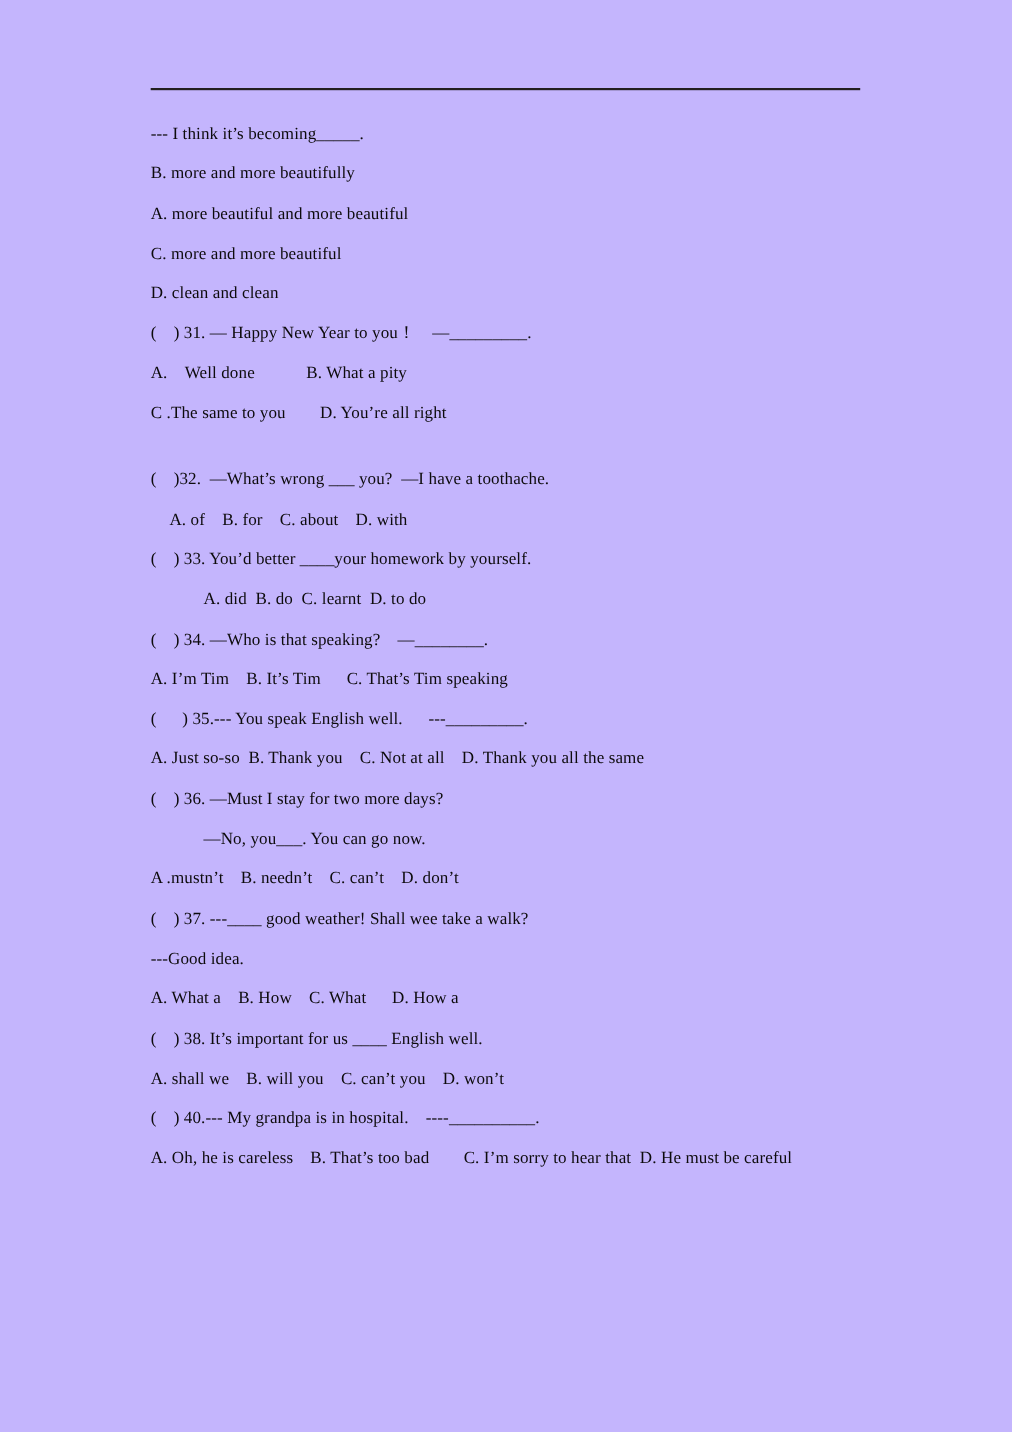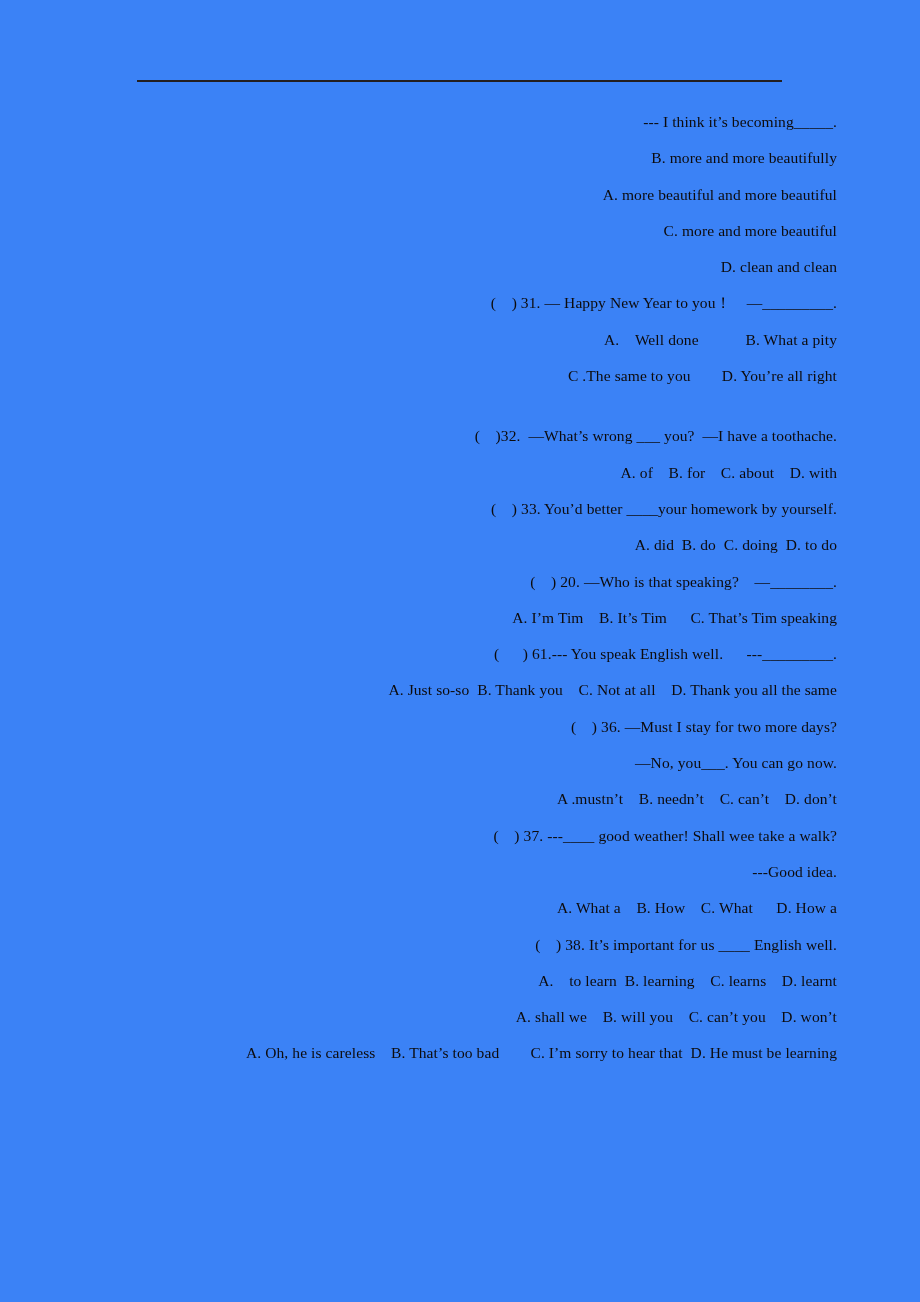--- a/index.html
+++ b/index.html
@@ -10,24 +10,23 @@
   }
   body {
     font-family: "Liberation Serif", "DejaVu Serif", serif;
     color: #000000;
   }
   .page {
     position: relative;
     width: 920px;
     height: 1302px;
     margin: 0 auto;
-    background: #3b82f6;
+    background: #c4b5fd;
     overflow: hidden;
     box-sizing: border-box;
-    text-align: right;
   }
   .header-rule {
     position: absolute;
     left: 137px;
     top: 80px;
     width: 645px;
     height: 0;
     border-top: 2px solid #231f20;
   }
   .content {
@@ -66,37 +65,37 @@
     <div class="line">D. clean and clean</div>
 
     <div class="line">( ) 31. — Happy New Year to you！ —_________.</div>
     <div class="line">A. Well done   B. What a pity</div>
     <div class="line">C .The same to you  D. You’re all right</div>
 
     <div class="line gap-before">( )32. —What’s wrong ___ you? —I have a toothache.</div>
     <div class="line indent-1">A. of B. for C. about D. with</div>
 
     <div class="line">( ) 33. You’d better ____your homework by yourself.</div>
-    <div class="line indent-2">A. did B. do C. doing D. to do</div>
+    <div class="line indent-2">A. did B. do C. learnt D. to do</div>
 
-    <div class="line">( ) 20. —Who is that speaking?  —________.</div>
+    <div class="line">( ) 34. —Who is that speaking?  —________.</div>
     <div class="line">A. I’m Tim B. It’s Tim  C. That’s Tim speaking</div>
 
-    <div class="line">(  ) 61.--- You speak English well.  ---_________.</div>
+    <div class="line">(  ) 35.--- You speak English well.  ---_________.</div>
     <div class="line">A. Just so-so B. Thank you C. Not at all D. Thank you all the same</div>
 
     <div class="line">( ) 36. —Must I stay for two more days?</div>
     <div class="line indent-2">—No, you___. You can go now.</div>
     <div class="line">A .mustn’t B. needn’t C. can’t D. don’t</div>
 
     <div class="line">( ) 37. ---____ good weather! Shall wee take a walk?</div>
     <div class="line">---Good idea.</div>
     <div class="line">A. What a B. How C. What  D. How a</div>
 
     <div class="line">( ) 38. It’s important for us ____ English well.</div>
-    <div class="line">A. to learn B. learning C. learns D. learnt</div>
 
     <div class="line">A. shall we B. will you C. can’t you D. won’t</div>
 
-    <div class="line">A. Oh, he is careless B. That’s too bad  C. I’m sorry to hear that D. He must be learning</div>
+    <div class="line">( ) 40.--- My grandpa is in hospital. ----__________.</div>
+    <div class="line">A. Oh, he is careless B. That’s too bad  C. I’m sorry to hear that D. He must be careful</div>
 
   </div>
 </div>
 
 </body></html>

